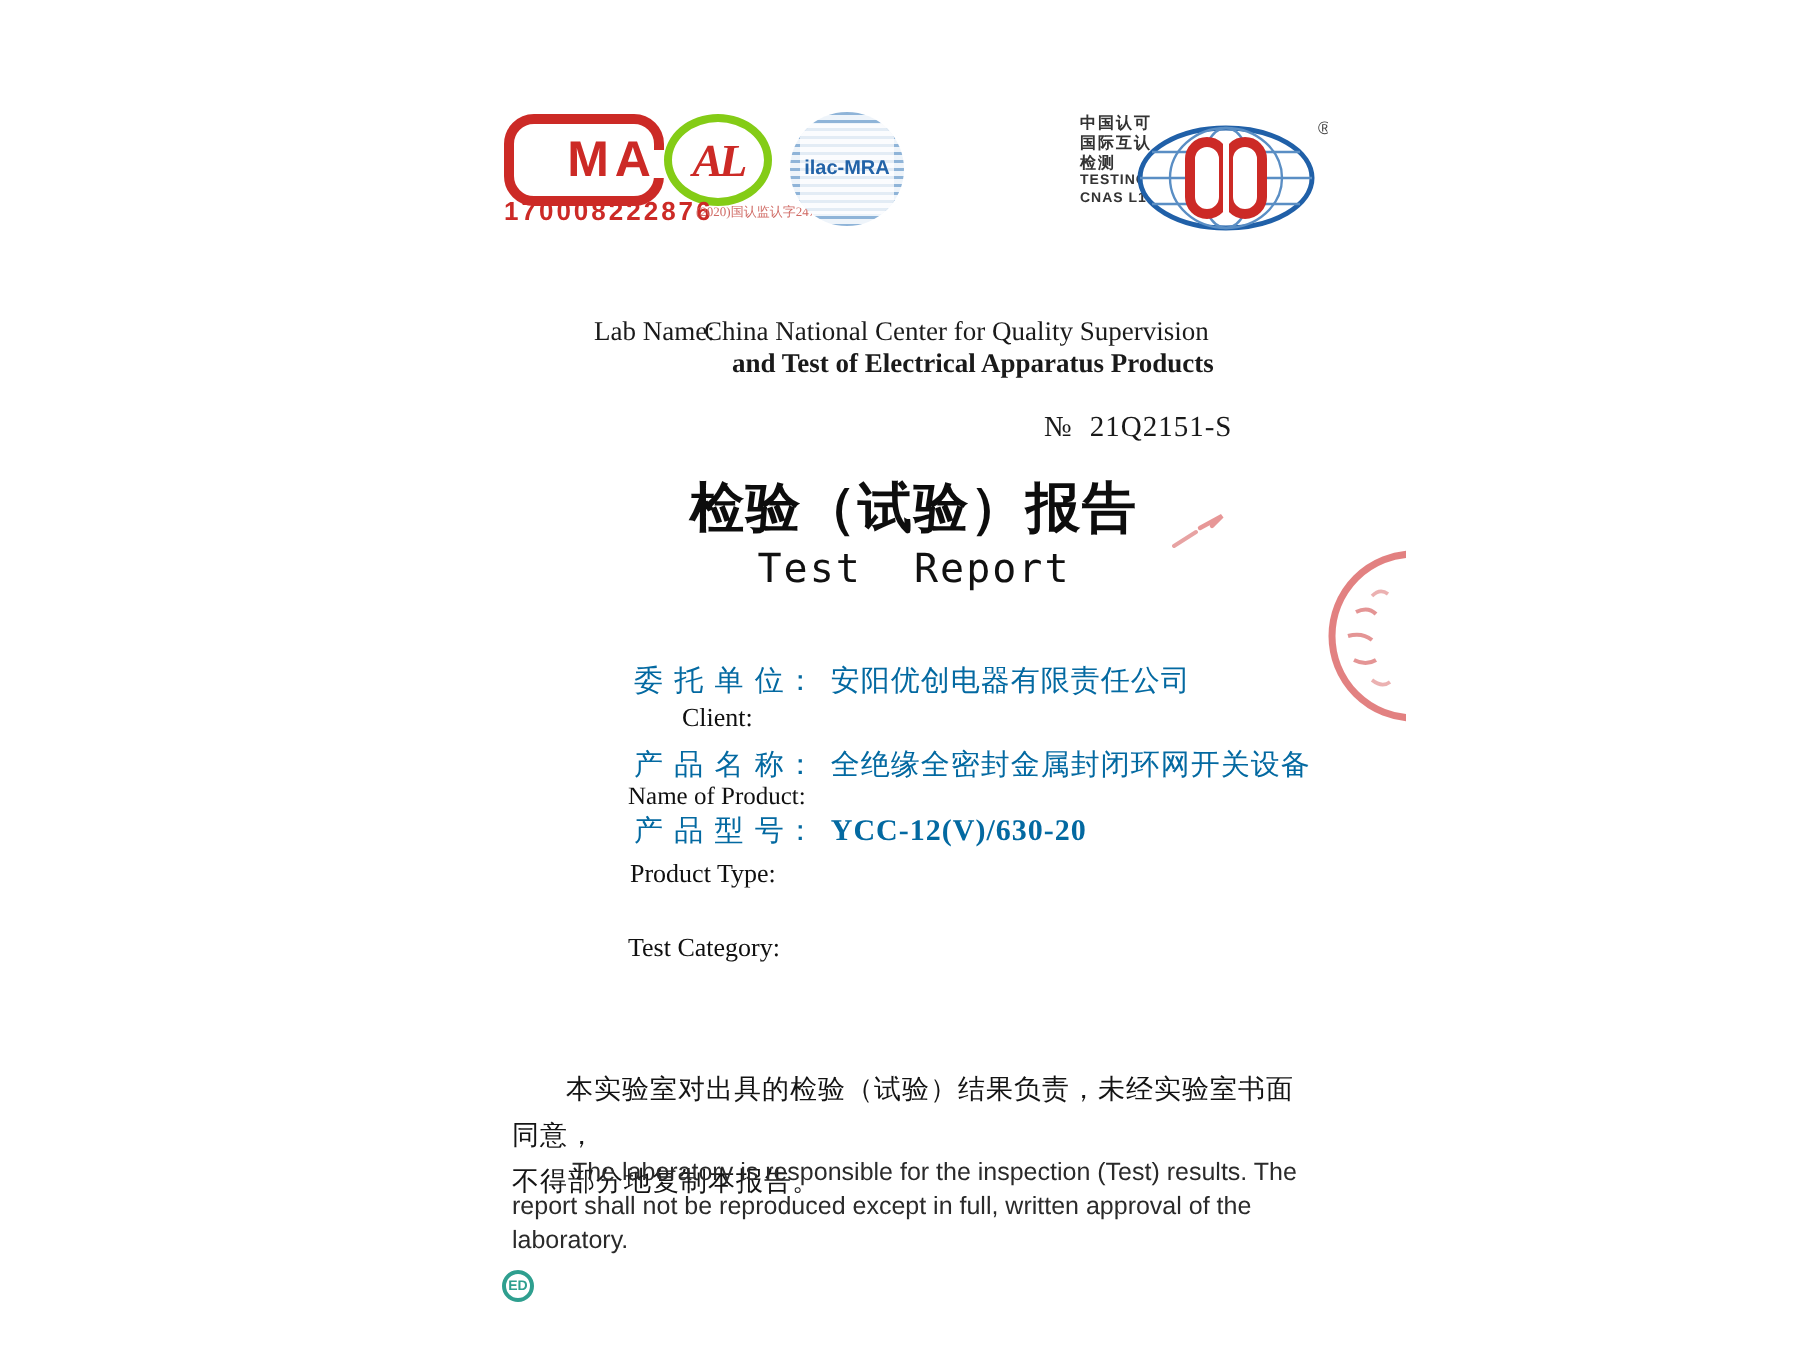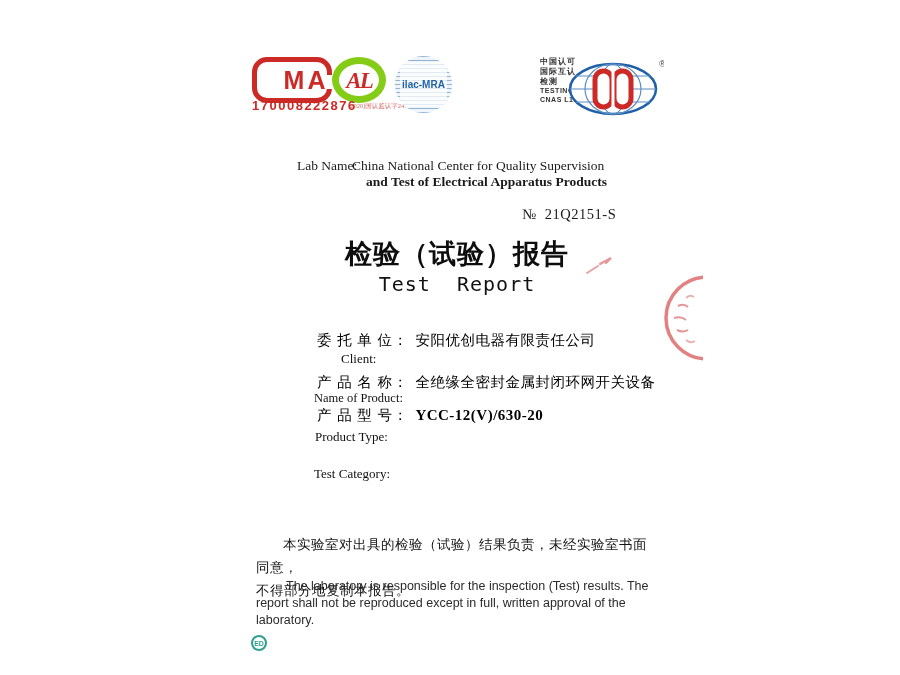--- a/index.html
+++ b/index.html
@@ -14,21 +14,21 @@
              border:5px solid #cc2a26; border-radius:15px;
              display:flex; align-items:center; justify-content:center;padding-left:28px; }
   .cma-gap { position:absolute; right:-6px; top:13px; width:7px; height:14px; background:#fff; }
   .cma-letters { font-family:"Liberation Sans",sans-serif; font-weight:bold; font-size:25px;
                  color:#cc2a26; letter-spacing:3px; line-height:1; }
   .cma-number { position:absolute; left:2px; top:43px; color:#cc2a26; font-weight:bold;
                 font-size:13px; letter-spacing:1.5px; font-family:"Liberation Sans",sans-serif; }
   .cma-note { position:absolute; left:98px; top:47px; color:#d06a64; font-size:6.5px; white-space:nowrap; }
 
   .al-box { position:absolute; left:82px; top:2px; width:54px; height:46px;
-            border:7px solid #84cc16; border-radius:50%;
+            border:4px solid #84cc16; border-radius:50%;
             display:flex; align-items:center; justify-content:center; }
   .al-letters { font-family:"Liberation Serif",serif; font-weight:bold; font-style:italic;
                 font-size:23px; color:#cc2a26; letter-spacing:-2px; line-height:1; }
 
   .ilac-circle { position:absolute; left:145px; top:1px; width:57px; height:57px; border-radius:50%;
                  background:repeating-linear-gradient(180deg,#8fb4d8 0px,#8fb4d8 1.5px,#eef4fa 1.5px,#eef4fa 4px);
                  display:flex; align-items:center; justify-content:center; overflow:hidden; }
   .ilac-label { font-family:"Liberation Sans",sans-serif; font-weight:bold; font-size:10px;
                 color:#2263a8; background:rgba(255,255,255,.75); padding:17px 2px; letter-spacing:0; }
 
@@ -57,21 +57,21 @@
   .title-en { position:absolute; left:297px; top:272px; width:320px; text-align:center;
               font-family:"DejaVu Sans Mono","Liberation Mono",monospace; font-size:20px;
               letter-spacing:1px; white-space:pre; color:#111; }
 
   .pen-mark { position:absolute; left:584px; top:252px; opacity:.75; }
 
   
   .seal-clip { position:absolute; left:656px; top:262px; width:47px; height:112px; overflow:hidden; }
 
   
-  .f-cn { position:absolute; font-size:14.5px; color:#000000; white-space:nowrap; }
+  .f-cn { position:absolute; font-size:14.5px; color:#0369a1; white-space:nowrap; }
   .f-cn .lbl { letter-spacing:1px; }
   .f-cn .val { margin-left:7px; letter-spacing:.5px; }
   .f-en { position:absolute; font-size:13px; color:#101010; white-space:nowrap; }
   .r1cn { left:317px; top:331px; } .r1en { left:341px; top:351px; }
   .r2cn { left:317px; top:373px; } .r2en { left:314px; top:391px; font-size:12.5px; }
   .r3cn { left:317px; top:406px; } .r3en { left:315px; top:429px; }
   .r4cn { left:317px; top:448px; } .r4en { left:314px; top:466px; }
   .mono-val { font-family:"Liberation Serif",serif; font-weight:bold; font-size:15px; }
 
   

